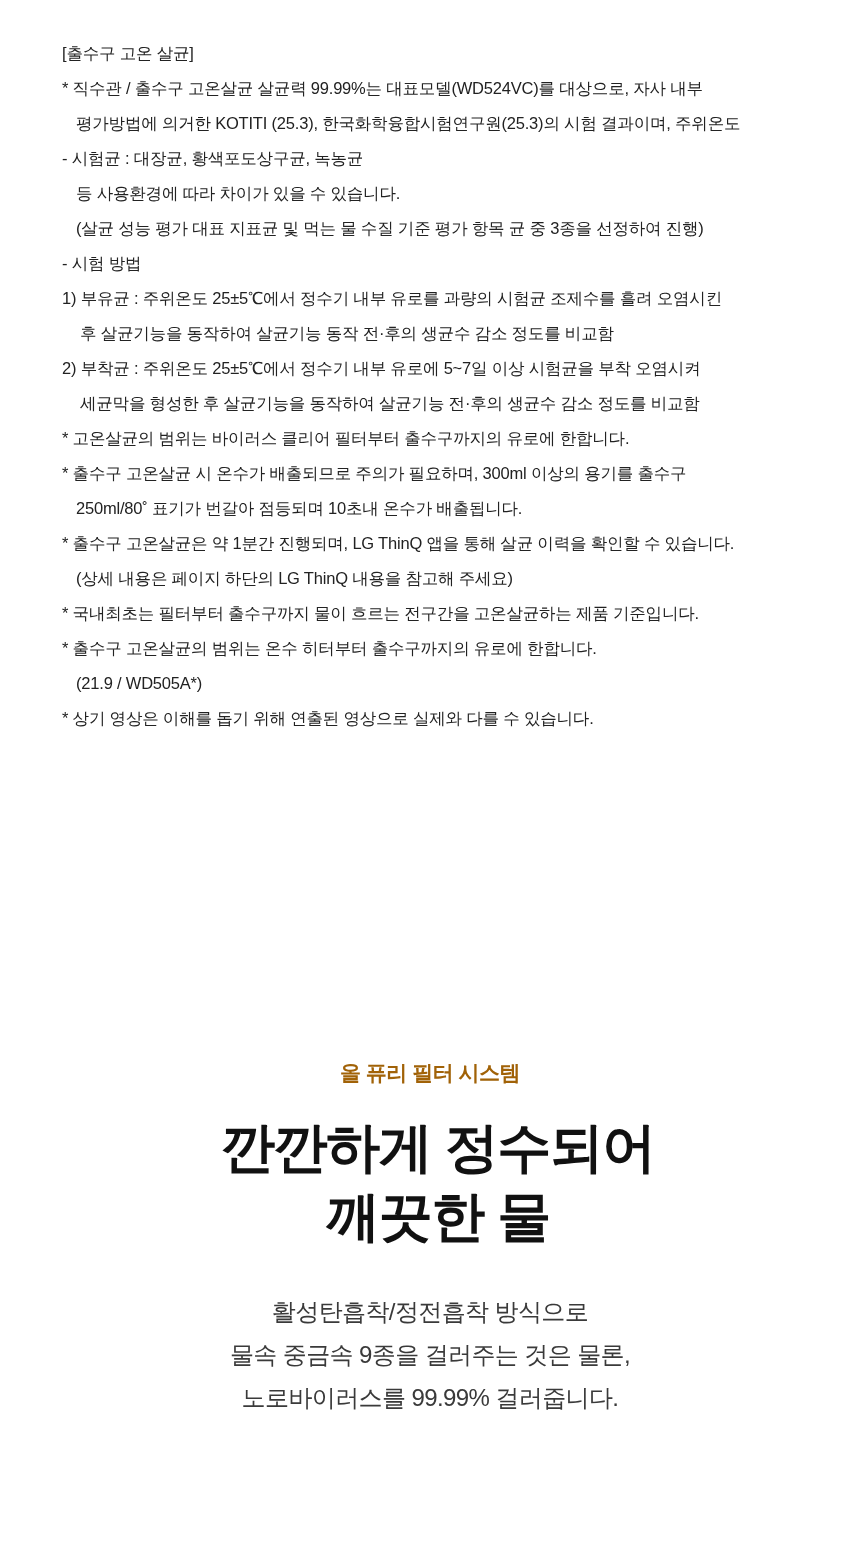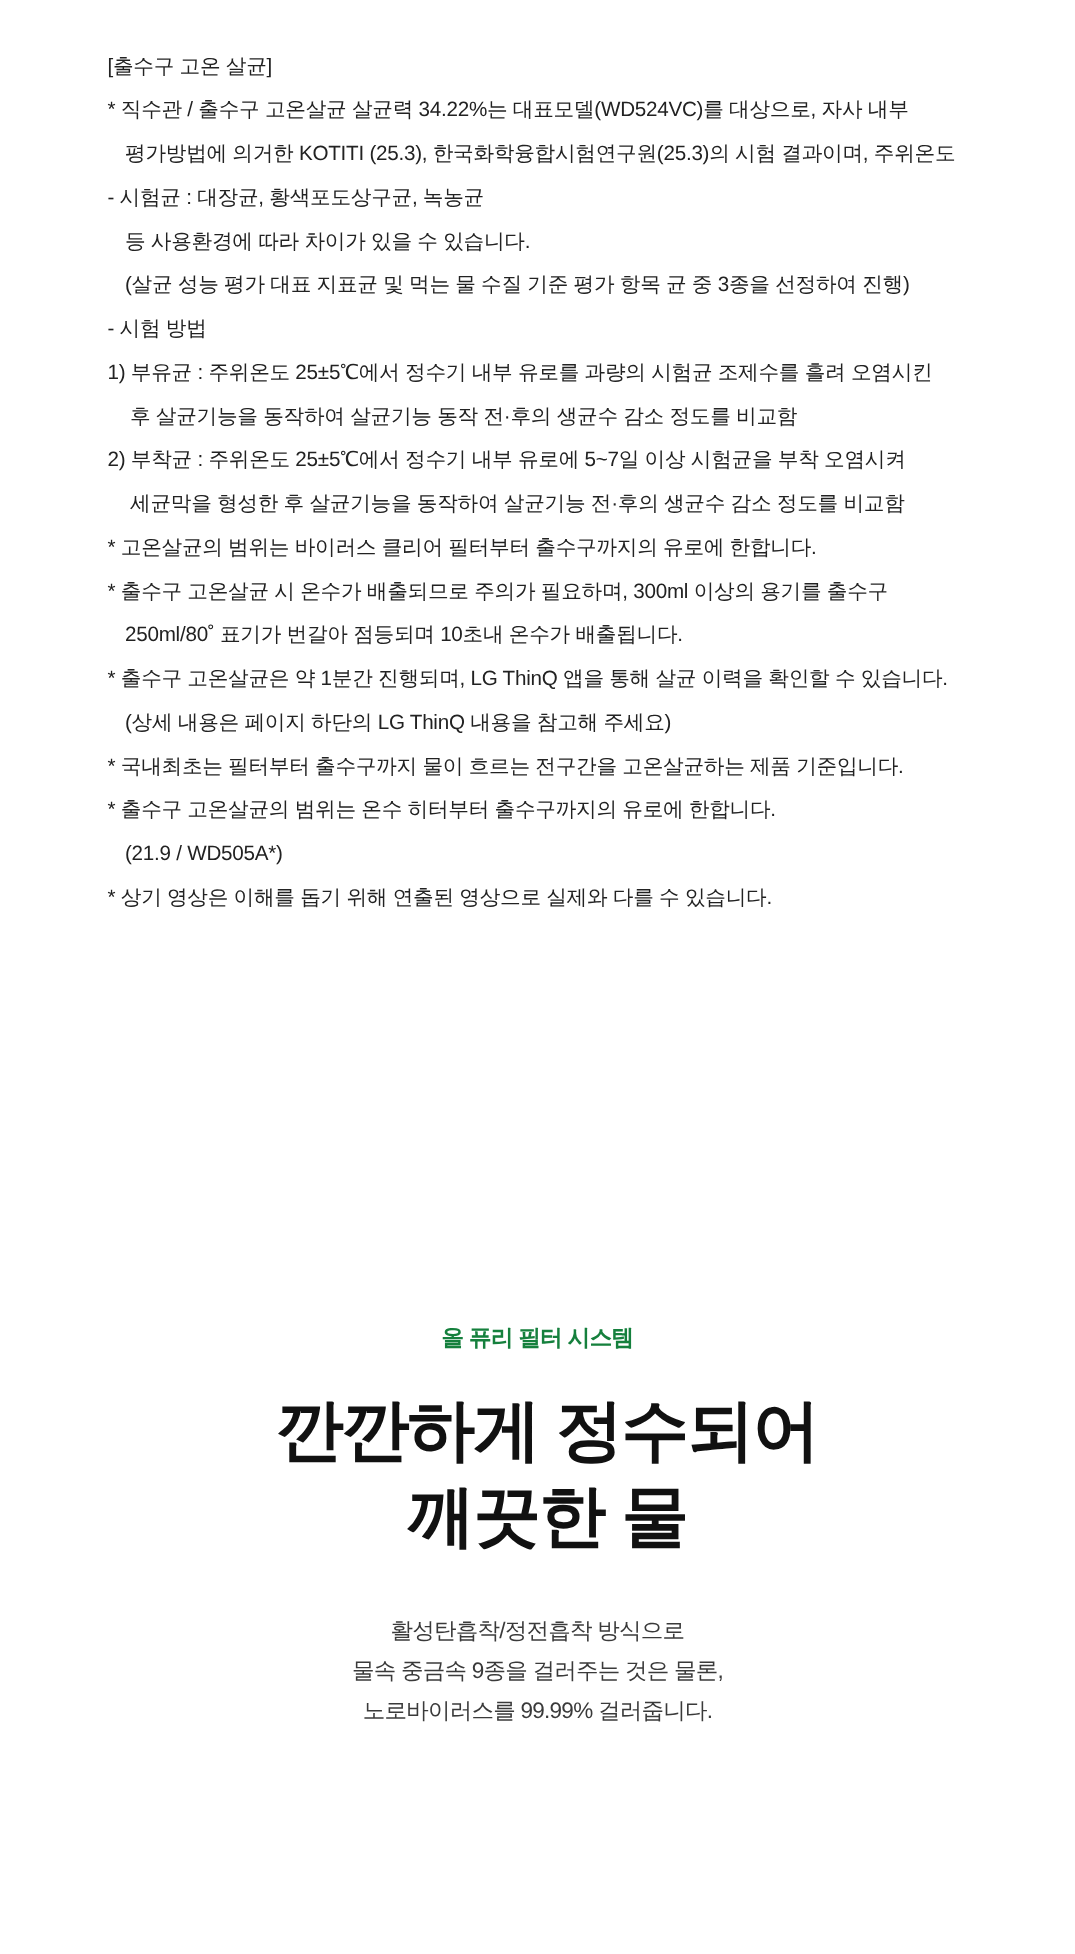--- a/index.html
+++ b/index.html
@@ -27,75 +27,74 @@
     left: 62px;
     top: 36px;
     width: 740px;
   }
   .disclaimer .line {
     font-size: 16.5px;
     line-height: 35px;
     color: #222222;
     white-space: pre;
     letter-spacing: -0.2px;
-    margin-left: 24px;
   }
   .disclaimer .line.indent1 {
     padding-left: 14px;
   }
   .disclaimer .line.indent2 {
     padding-left: 18px;
   }
 
   
   .hero {
     position: absolute;
     left: 0;
     top: 1060px;
     width: 860px;
     text-align: center;
   }
   .hero-eyebrow {
-    font-size: 18px;
+    font-size: 21px;
     font-weight: bold;
-    color: #15803d;
+    color: #a16207;
     letter-spacing: -0.5px;
     line-height: 1.2;
   }
   .hero-title {
     margin-top: 28px;
     font-size: 54px;
     font-weight: bold;
     color: #111111;
     line-height: 1.28;
     letter-spacing: -1.5px;
     margin-left: 16px;
   }
   .hero-title .t-line {
     display: block;
   }
   .hero-desc {
     margin-top: 40px;
-    font-size: 18px;
+    font-size: 24px;
     color: #3a3a3a;
     line-height: 1.78;
     letter-spacing: -0.6px;
   }
   .hero-desc .d-line {
     display: block;
   }
 </style>
 </head>
 <body>
 
 <div class="page">
 
   <section class="disclaimer">
     <div class="line">[출수구 고온 살균]</div>
-    <div class="line">* 직수관 / 출수구 고온살균 살균력 34.22%는 대표모델(WD524VC)를 대상으로, 자사 내부</div>
+    <div class="line">* 직수관 / 출수구 고온살균 살균력 99.99%는 대표모델(WD524VC)를 대상으로, 자사 내부</div>
     <div class="line indent1">평가방법에 의거한 KOTITI (25.3), 한국화학융합시험연구원(25.3)의 시험 결과이며, 주위온도</div>
     <div class="line">- 시험균 : 대장균, 황색포도상구균, 녹농균</div>
     <div class="line indent1">등 사용환경에 따라 차이가 있을 수 있습니다.</div>
     <div class="line indent1">(살균 성능 평가 대표 지표균 및 먹는 물 수질 기준 평가 항목 균 중 3종을 선정하여 진행)</div>
     <div class="line">- 시험 방법</div>
     <div class="line">1) 부유균 : 주위온도 25±5℃에서 정수기 내부 유로를 과량의 시험균 조제수를 흘려 오염시킨</div>
     <div class="line indent2">후 살균기능을 동작하여 살균기능 동작 전·후의 생균수 감소 정도를 비교함</div>
     <div class="line">2) 부착균 : 주위온도 25±5℃에서 정수기 내부 유로에 5~7일 이상 시험균을 부착 오염시켜</div>
     <div class="line indent2">세균막을 형성한 후 살균기능을 동작하여 살균기능 전·후의 생균수 감소 정도를 비교함</div>
     <div class="line">* 고온살균의 범위는 바이러스 클리어 필터부터 출수구까지의 유로에 한합니다.</div>

